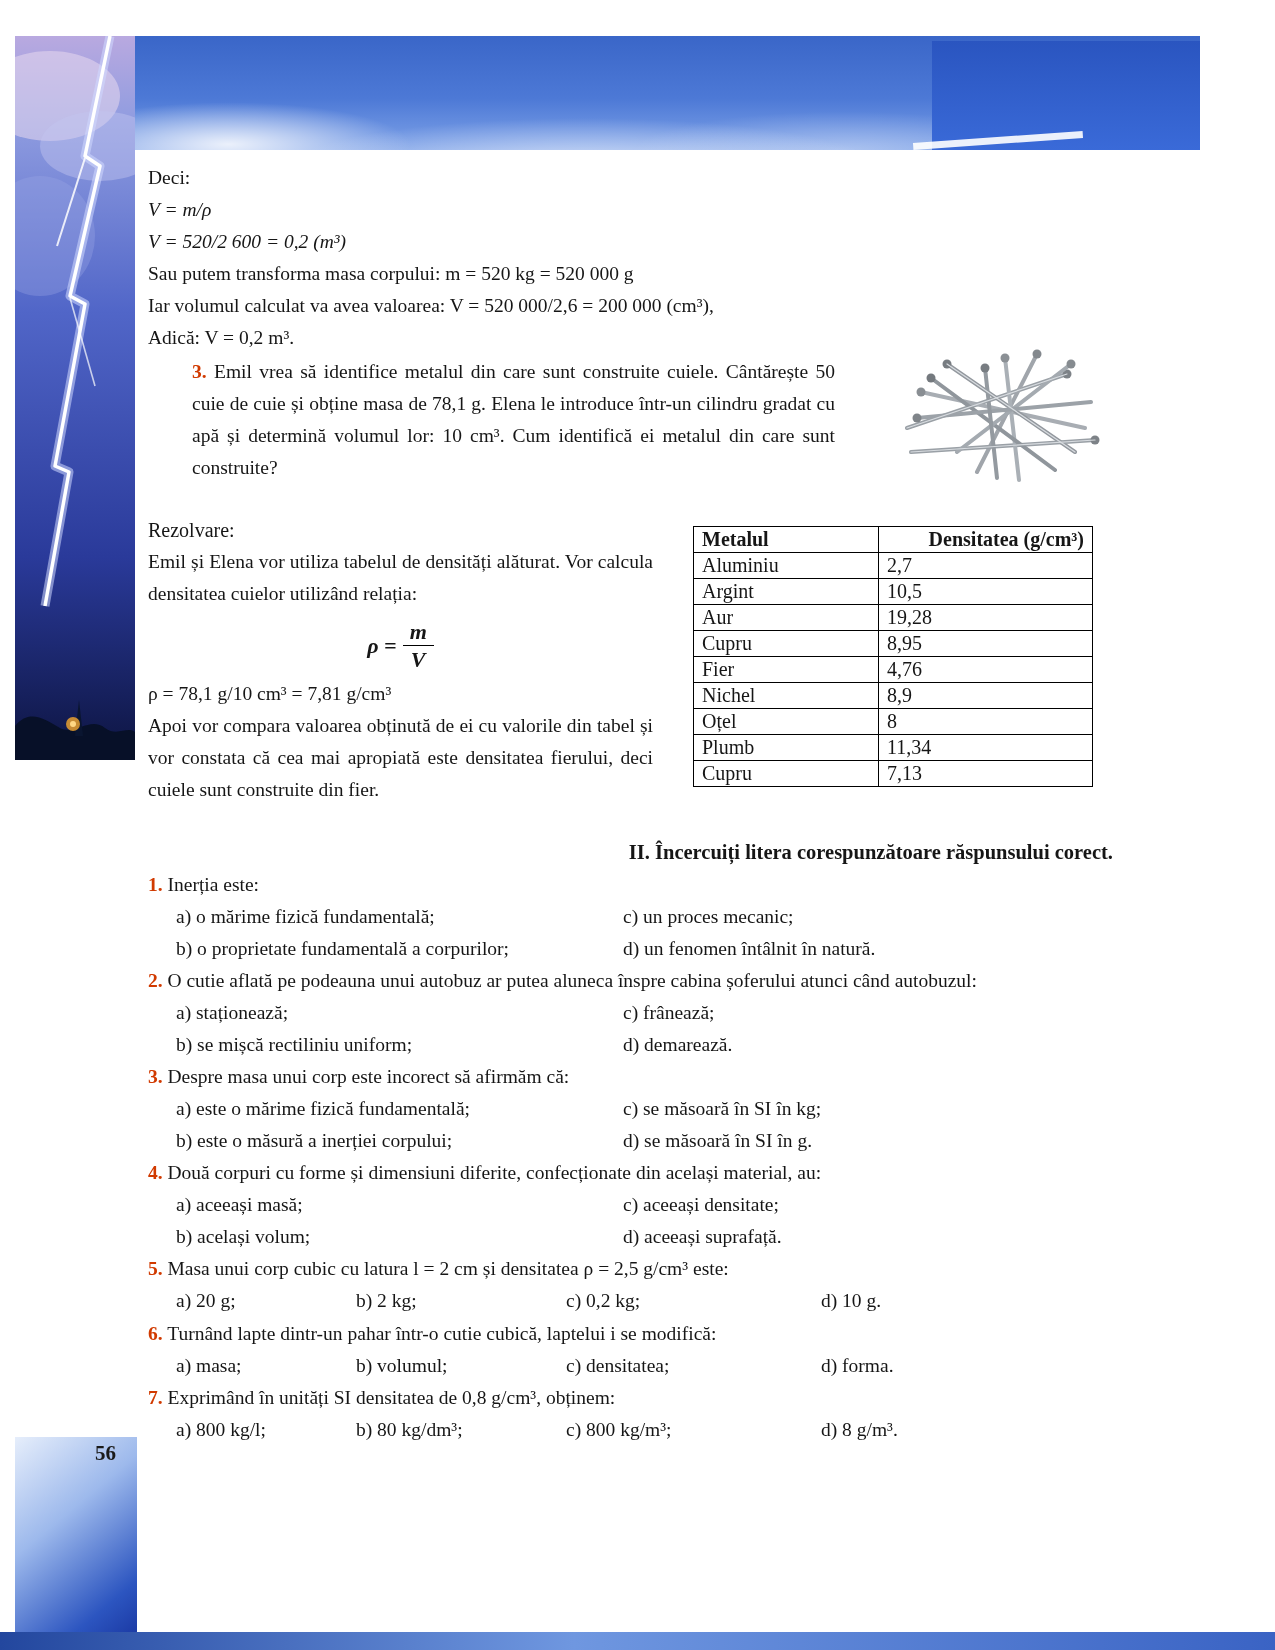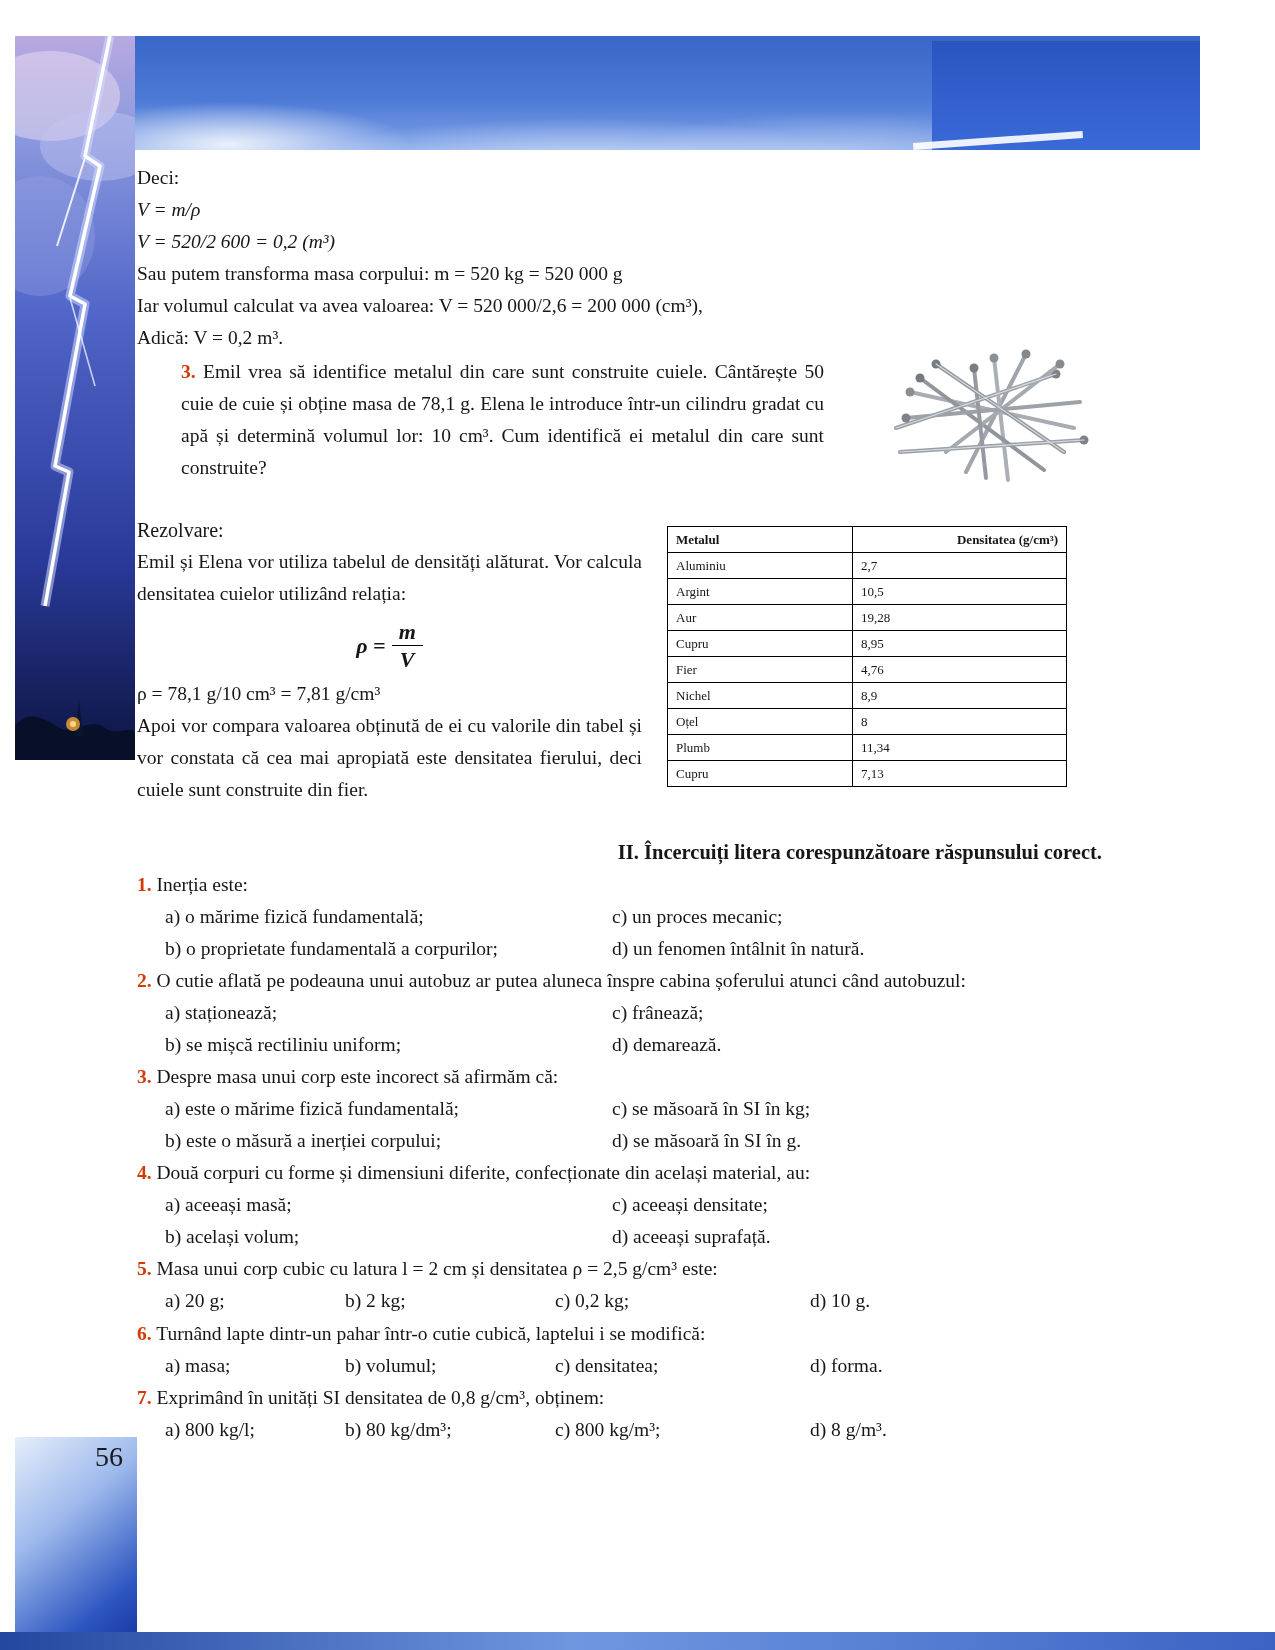--- a/index.html
+++ b/index.html
@@ -37,25 +37,25 @@
   .bottom-corner {
     position:absolute; left:15px; top:1437px; width:122px; height:213px;
     background:linear-gradient(140deg, #e6eefb 0%, #9db9ec 38%, #2c55c0 78%, #16329c 100%);
   }
   .bottom-bar {
     position:absolute; left:0; right:0; bottom:0; height:18px;
     background:linear-gradient(to right, #23479e 0%, #6f97e0 45%, #3a63c4 100%);
   }
   .page-number {
     position:absolute; left:95px; top:1441px;
-    font-size:28px; font-weight:normal; color:#1a1a1a; z-index:5;
+    font-size:21px; font-weight:bold; color:#1a1a1a; z-index:5;
   }
 
   
-  .content { position:absolute; left:137px; top:162px; width:965px; }
+  .content { position:absolute; left:148px; top:162px; width:965px; }
   .line { font-size:19.5px; line-height:32px; }
   .just { text-align:justify; }
   .math { font-style:italic; }
   .qnum { color:#d13a00; font-weight:bold; }
 
   .problem-row { display:flex; margin-top:2px;margin-left:44px; }
   .p3-text { width:652px; font-size:19.5px; line-height:32px; text-align:justify; }
   .nails { width:228px; height:152px; margin-left:50px; margin-top:-24px; flex:none; }
   .nails svg { display:block; width:100%; height:100%; }
 
@@ -63,21 +63,21 @@
   .sol-left { width:505px; flex:none; }
   .sol-right { margin-left:25px; flex:none; }
   .rezolvare { font-size:20px; line-height:32px; }
 
   .formula-center { text-align:center; margin:10px 0 6px; font-size:22px; font-style:italic; font-weight:bold; }
   .f-lhs { vertical-align:middle; }
   .frac { display:inline-block; vertical-align:middle; text-align:center; margin-left:6px; }
   .fnum { display:block; border-bottom:1.7px solid #000; padding:0 7px 1px; line-height:1.1; }
   .fden { display:block; padding-top:2px; line-height:1.1; }
 
-  .dtable { border-collapse:collapse; width:400px; font-size:13px; margin-top:12px; }
+  .dtable { border-collapse:collapse; width:400px; font-size:20px; margin-top:12px;margin-left:15px; }
   .dtable th, .dtable td { border:1.7px solid #000; padding:1px 8px; height:26px; }
   .dtable th { text-align:left; font-weight:bold; }
   .dtable th:last-child { text-align:right; }
   .dtable td:first-child { text-align:left; width:185px; }
   .dtable td:last-child { text-align:left; }
 
   .sec2 { font-size:20.5px; font-weight:bold; margin-top:30px; line-height:32px;text-align:right; }
   .question { margin-top:1px; }
   .opt { font-size:19.5px; line-height:31.5px; }
   .opts2 {

